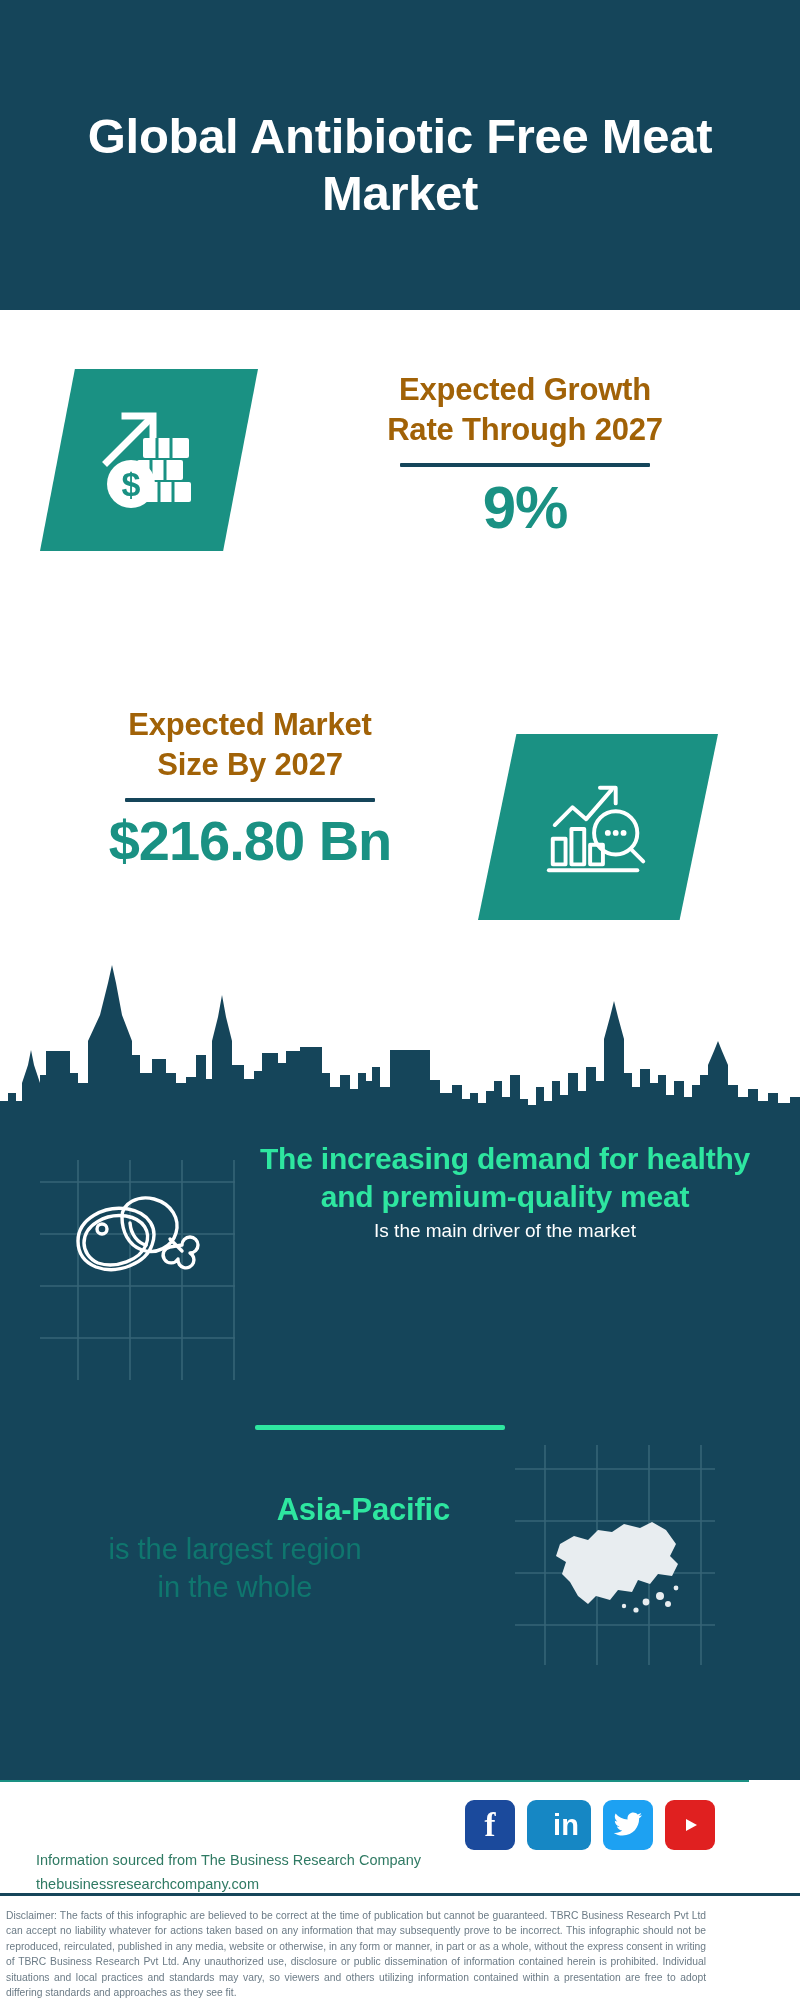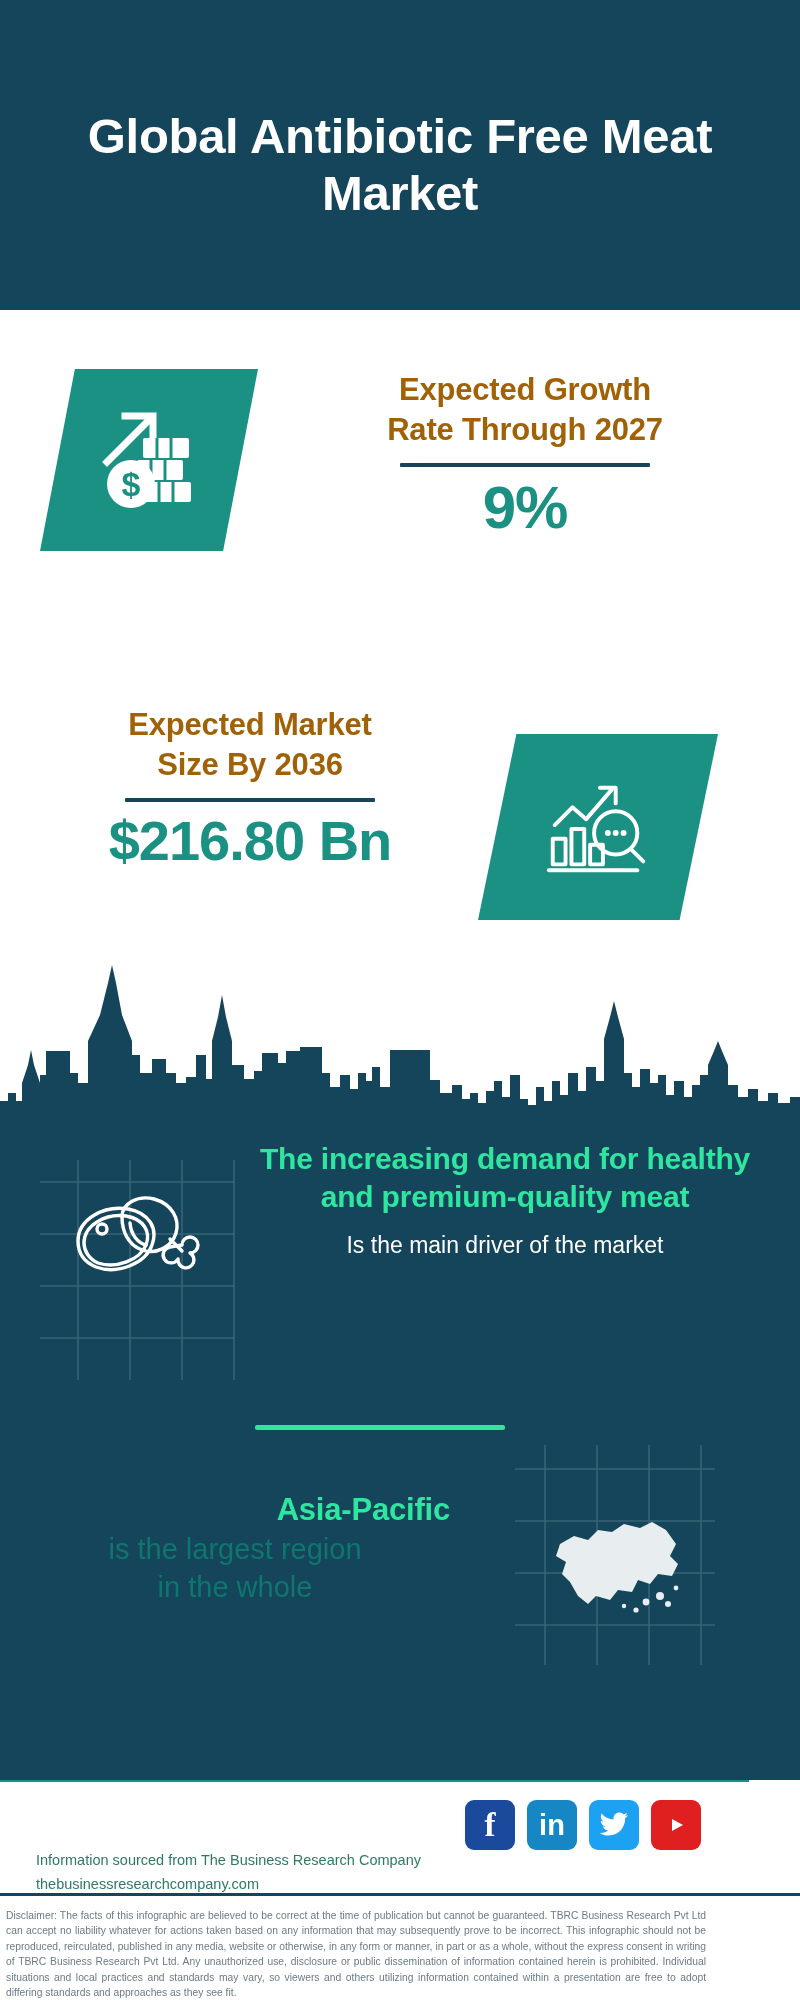--- a/index.html
+++ b/index.html
@@ -59,21 +59,21 @@
     position:absolute;left:0;top:1125px;width:800px;height:655px;background:#15455a;
   }
   .grid-patch{position:absolute;opacity:.34;}
   .grid-patch svg{display:block;}
 
   .driver-wrap{position:absolute;left:250px;top:1140px;width:510px;text-align:center;}
   .driver-green{
     color:#2ee6a0;font-size:30px;font-weight:bold;line-height:1.28;letter-spacing:-0.2px;
   }
   .driver-white{
-    color:#ffffff;font-size:23px;font-weight:normal;line-height:1.30;margin-top:14px;
+    color:#ffffff;font-size:19px;font-weight:normal;line-height:1.30;margin-top:2px;
   }
   .rule-green{
     position:absolute;left:255px;top:1425px;width:250px;height:5px;background:#2ee6a0;border-radius:2px;
   }
 
   .region-wrap{position:absolute;left:20px;top:1490px;width:430px;text-align:center;}
   .region-green{
     color:#2ee6a0;font-size:31px;font-weight:bold;line-height:1.28;letter-spacing:-0.2px;text-align:right;
   }
   .region-white{
@@ -93,21 +93,21 @@
     margin-left:36px;color:#2f7a63;font-size:14.5px;line-height:1.65;
     font-family:"Liberation Sans", sans-serif;
   }
   .socials{position:absolute;left:465px;top:1800px;display:flex;gap:12px;}
   .soc{
     width:50px;height:50px;border-radius:9px;
     display:flex;align-items:center;justify-content:center;
     color:#fff;font-weight:bold;
   }
   .soc-fb{background:#1b4a9c;font-size:33px;font-family:"Liberation Serif",serif;}
-  .soc-li{background:#1687c4;font-size:29px;}
+  .soc-li{background:#1687c4;font-size:29px;padding-left:14px;}
   .soc-tw{background:#1da1f2;}
   .soc-yt{background:#e02020;}
 
   
   .disc-sep{position:absolute;left:0;top:1893px;width:800px;height:3px;background:#15455a;}
   .disclaimer{
     position:absolute;left:0;top:1900px;width:712px;
     padding:8px 6px 0 6px;box-sizing:border-box;
     color:#6b7b86;font-size:10.3px;line-height:1.50;text-align:justify;
     font-family:"Liberation Sans", sans-serif;
@@ -150,21 +150,21 @@
 
   <div class="blk-right">
     <div class="lbl">Expected Growth</div>
     <div class="lbl">Rate Through 2027</div>
     <div class="rule-dark"></div>
     <div class="val">9%</div>
   </div>
 
   <div class="blk-left">
     <div class="lbl">Expected Market</div>
-    <div class="lbl">Size By 2036</div>
+    <div class="lbl">Size By 2027</div>
     <div class="rule-dark"></div>
     <div class="val val-size">$216.80 Bn</div>
   </div>
 
   <div class="para para-size">
     <svg width="118" height="118" viewBox="0 0 120 120">
       <g stroke="#ffffff" stroke-width="4" fill="none" stroke-linecap="round" stroke-linejoin="round">
         <polyline points="16,58 34,40 48,52 74,22"></polyline>
         <polyline points="62,20 78,20 78,36"></polyline>
         <rect x="14" y="72" width="13" height="26"></rect>

